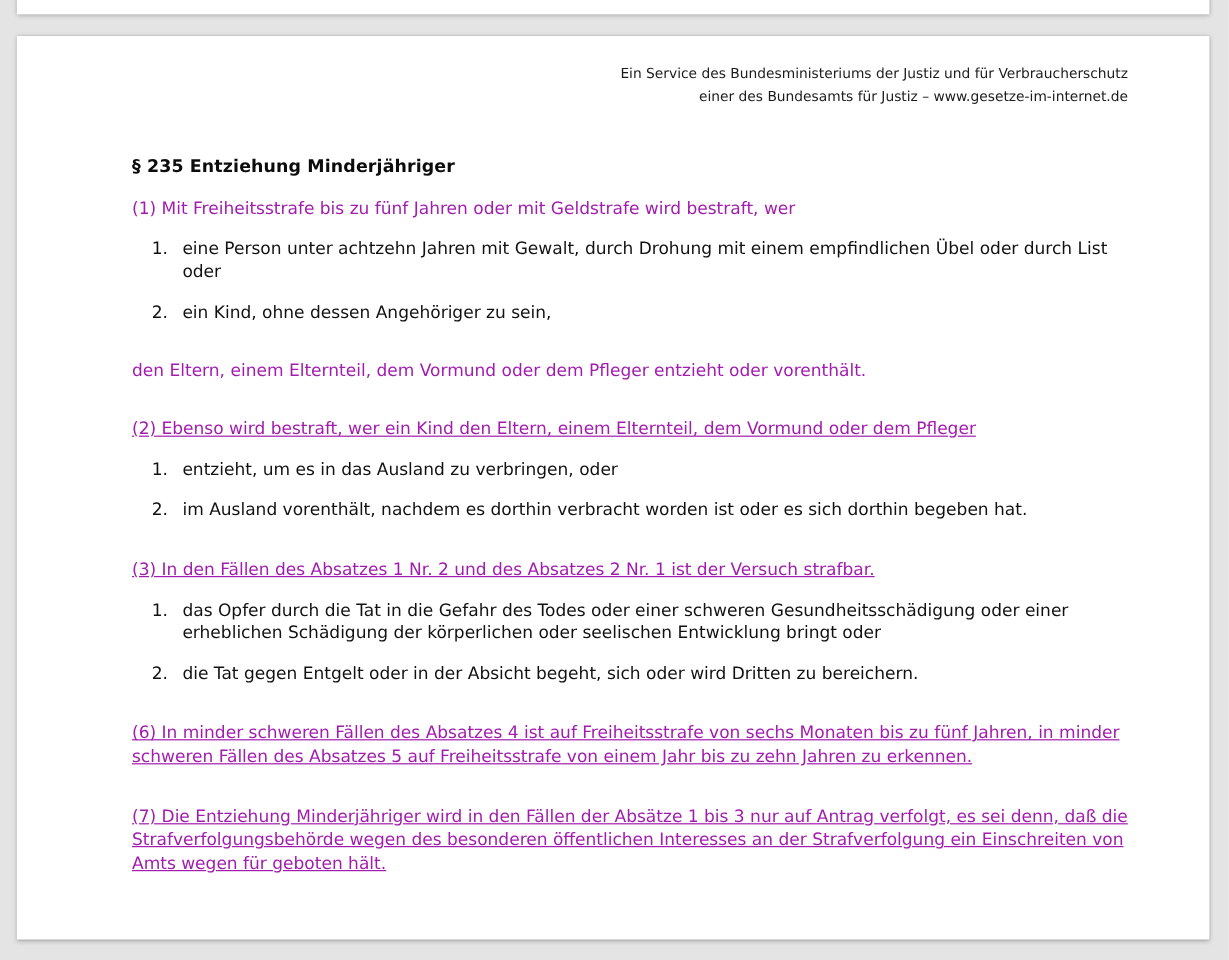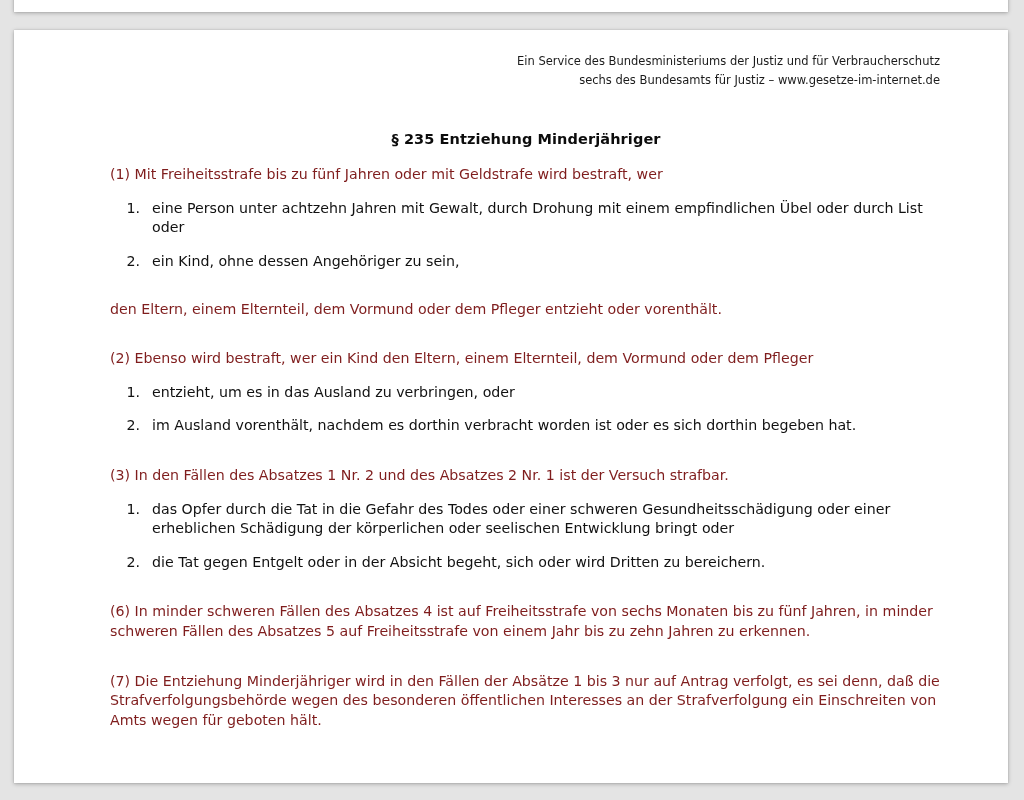--- a/index.html
+++ b/index.html
@@ -61,31 +61,30 @@
     padding: 0 66px 0 96px;
     color: #111111;
   }
 
   .section-title {
     font-size: 14.5px;
     font-weight: bold;
     color: #0c0c0c;
     margin: 40px 0 0 0;
     letter-spacing: 0.1px;
-    text-align: center;
   }
   .section-title.title-first { margin-top: 42px; }
 
   .para {
     font-size: 14.2px;
     line-height: 1.38;
     margin: 18px 0 0 0;
-    color: #7f1d1d;
+    color: #a21caf;
   }
-  .para.gap-large { margin-top: 30px; }
+  .para.gap-large { margin-top: 30px; text-decoration: underline; }
   .para.gap-tight { margin-top: 28px; }
 
   .num-list {
     list-style: none;
     margin: 0;
     padding: 0;
   }
   .num-item {
     position: relative;
     font-size: 14.2px;
@@ -108,21 +107,21 @@
 <body>
 
 <div class="viewer">
 
   <div class="page page-previous"></div>
 
   <div class="page page-current">
 
     <div class="doc-header">
       <span class="hdr-line">Ein Service des Bundesministeriums der Justiz und für Verbraucherschutz</span>
-      <span class="hdr-line">sechs des Bundesamts für Justiz – www.gesetze-im-internet.de</span>
+      <span class="hdr-line">einer des Bundesamts für Justiz – www.gesetze-im-internet.de</span>
     </div>
 
     <div class="doc-body">
 
       <h2 class="section-title title-first">§ 235 Entziehung Minderjähriger</h2>
 
       <p class="para">(1) Mit Freiheitsstrafe bis zu fünf Jahren oder mit Geldstrafe wird bestraft, wer</p>
 
       <ol class="num-list">
         <li class="num-item">

